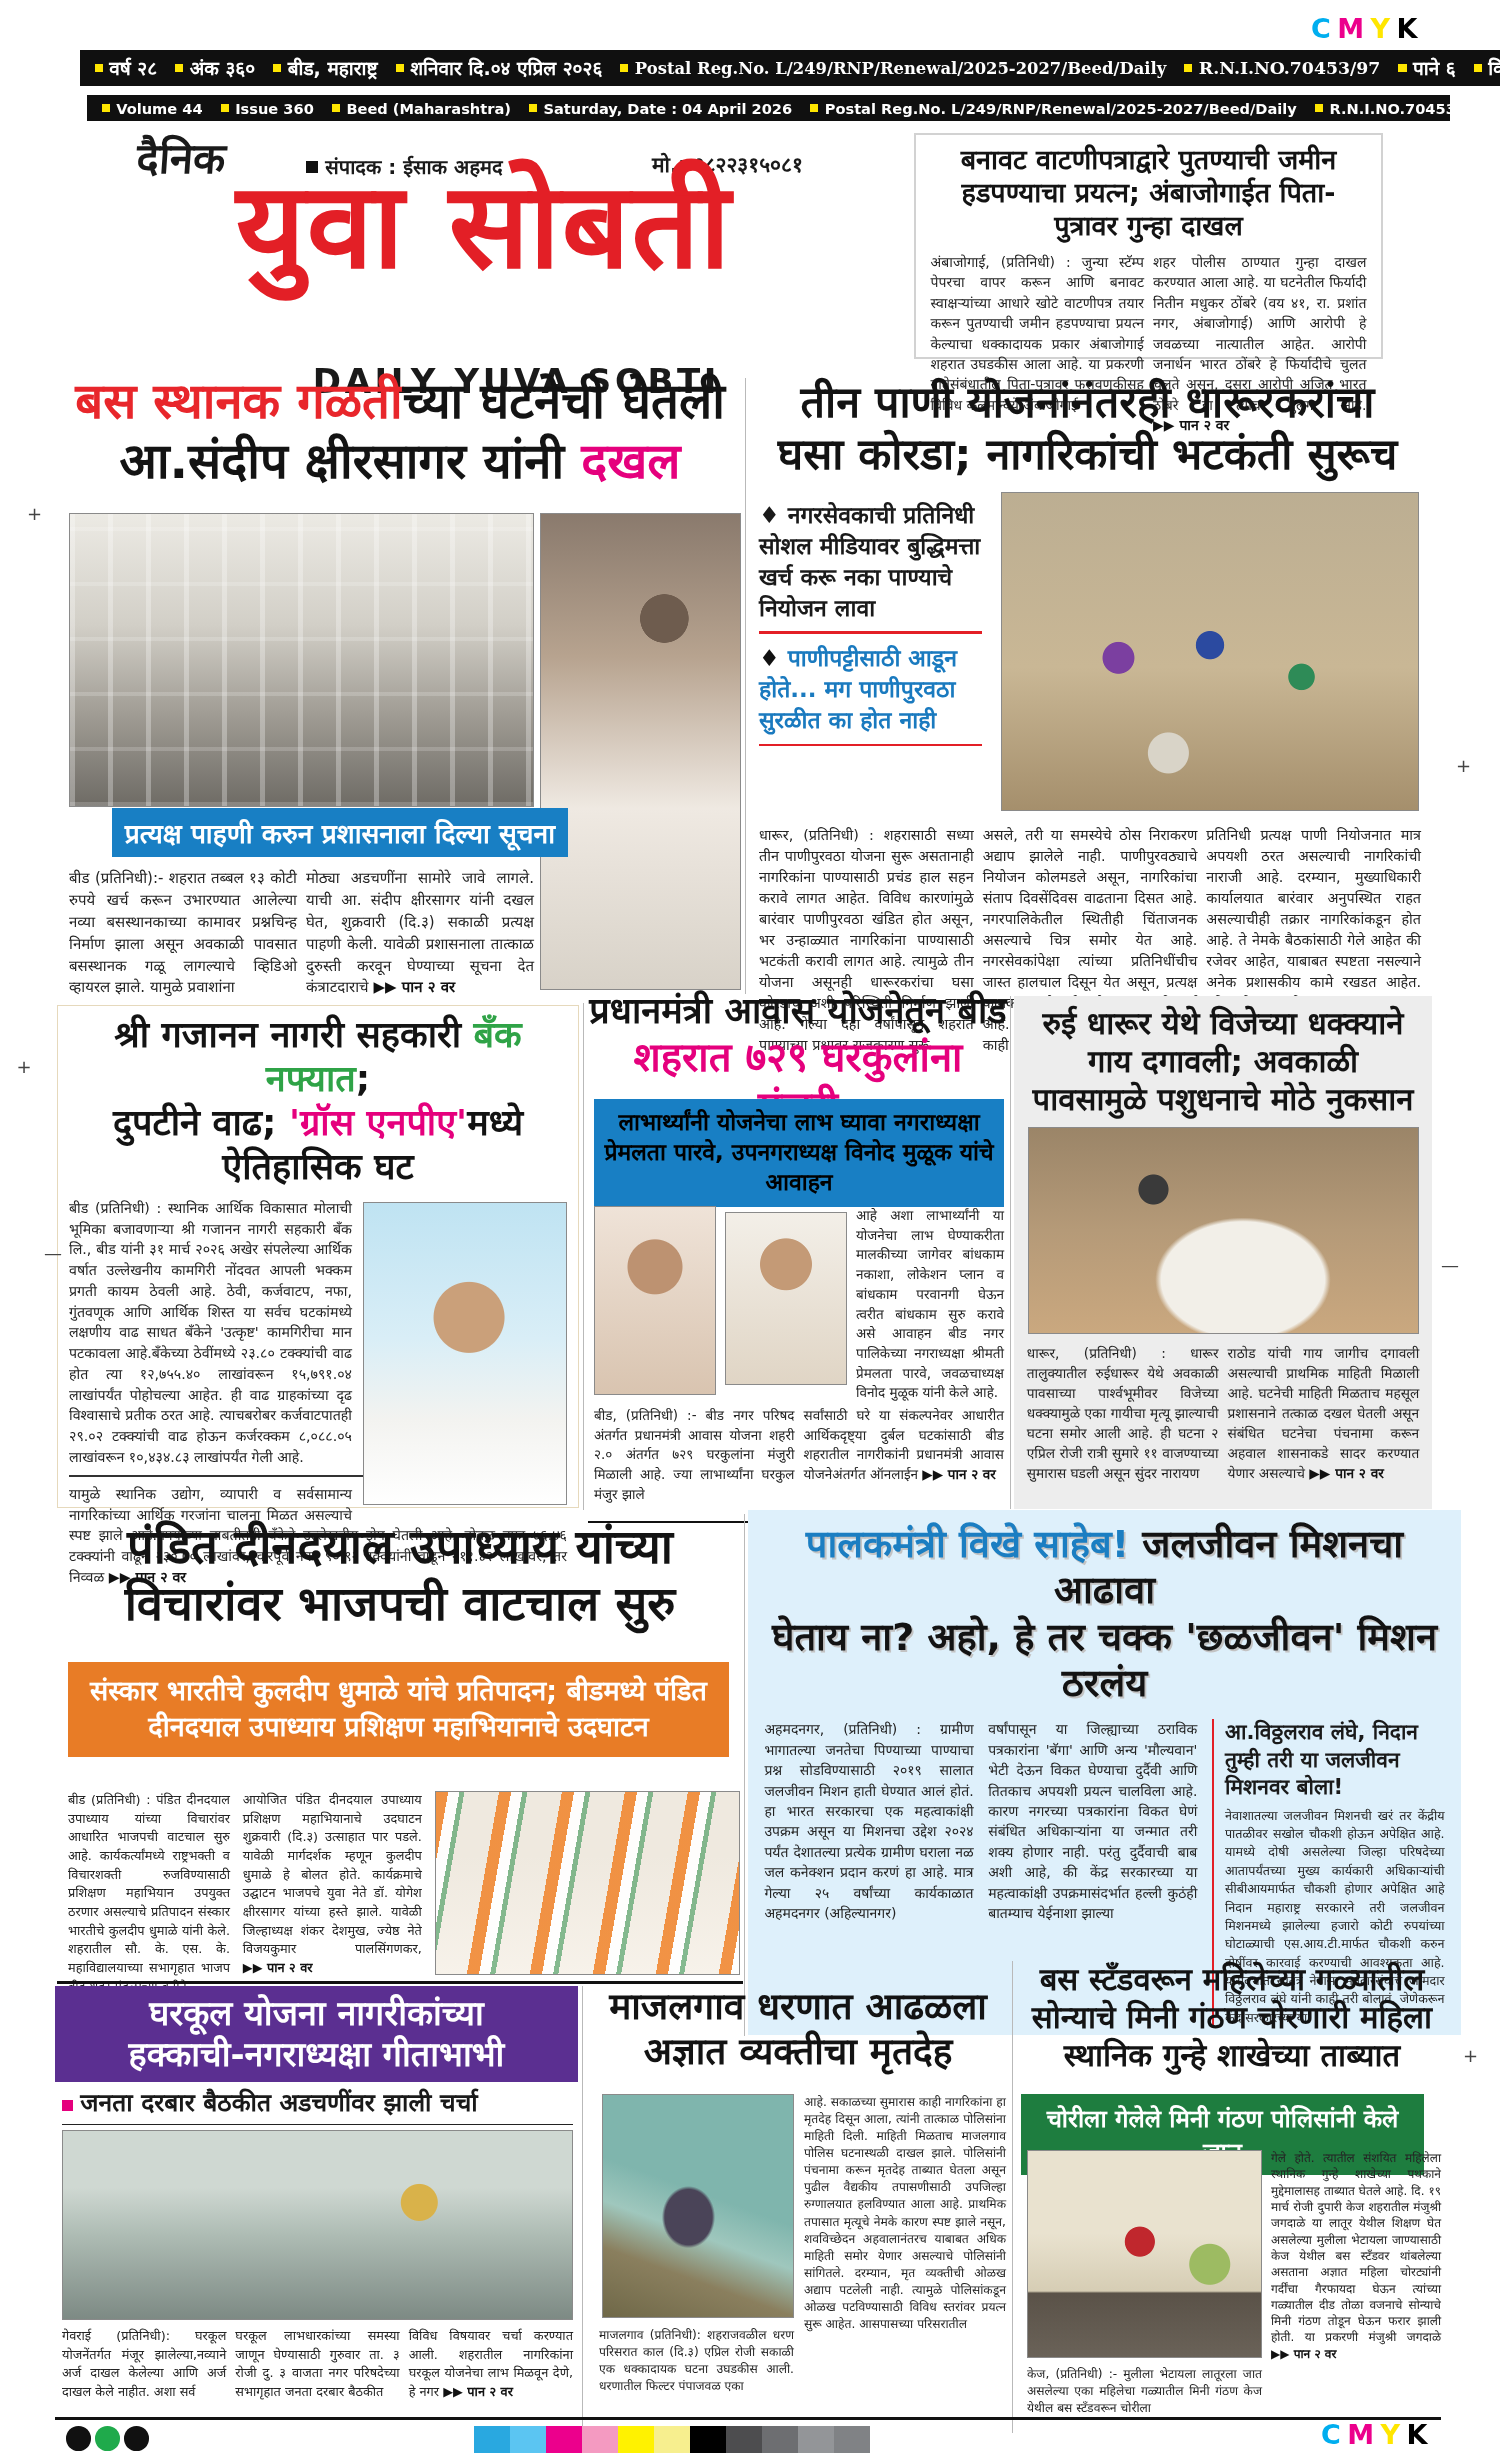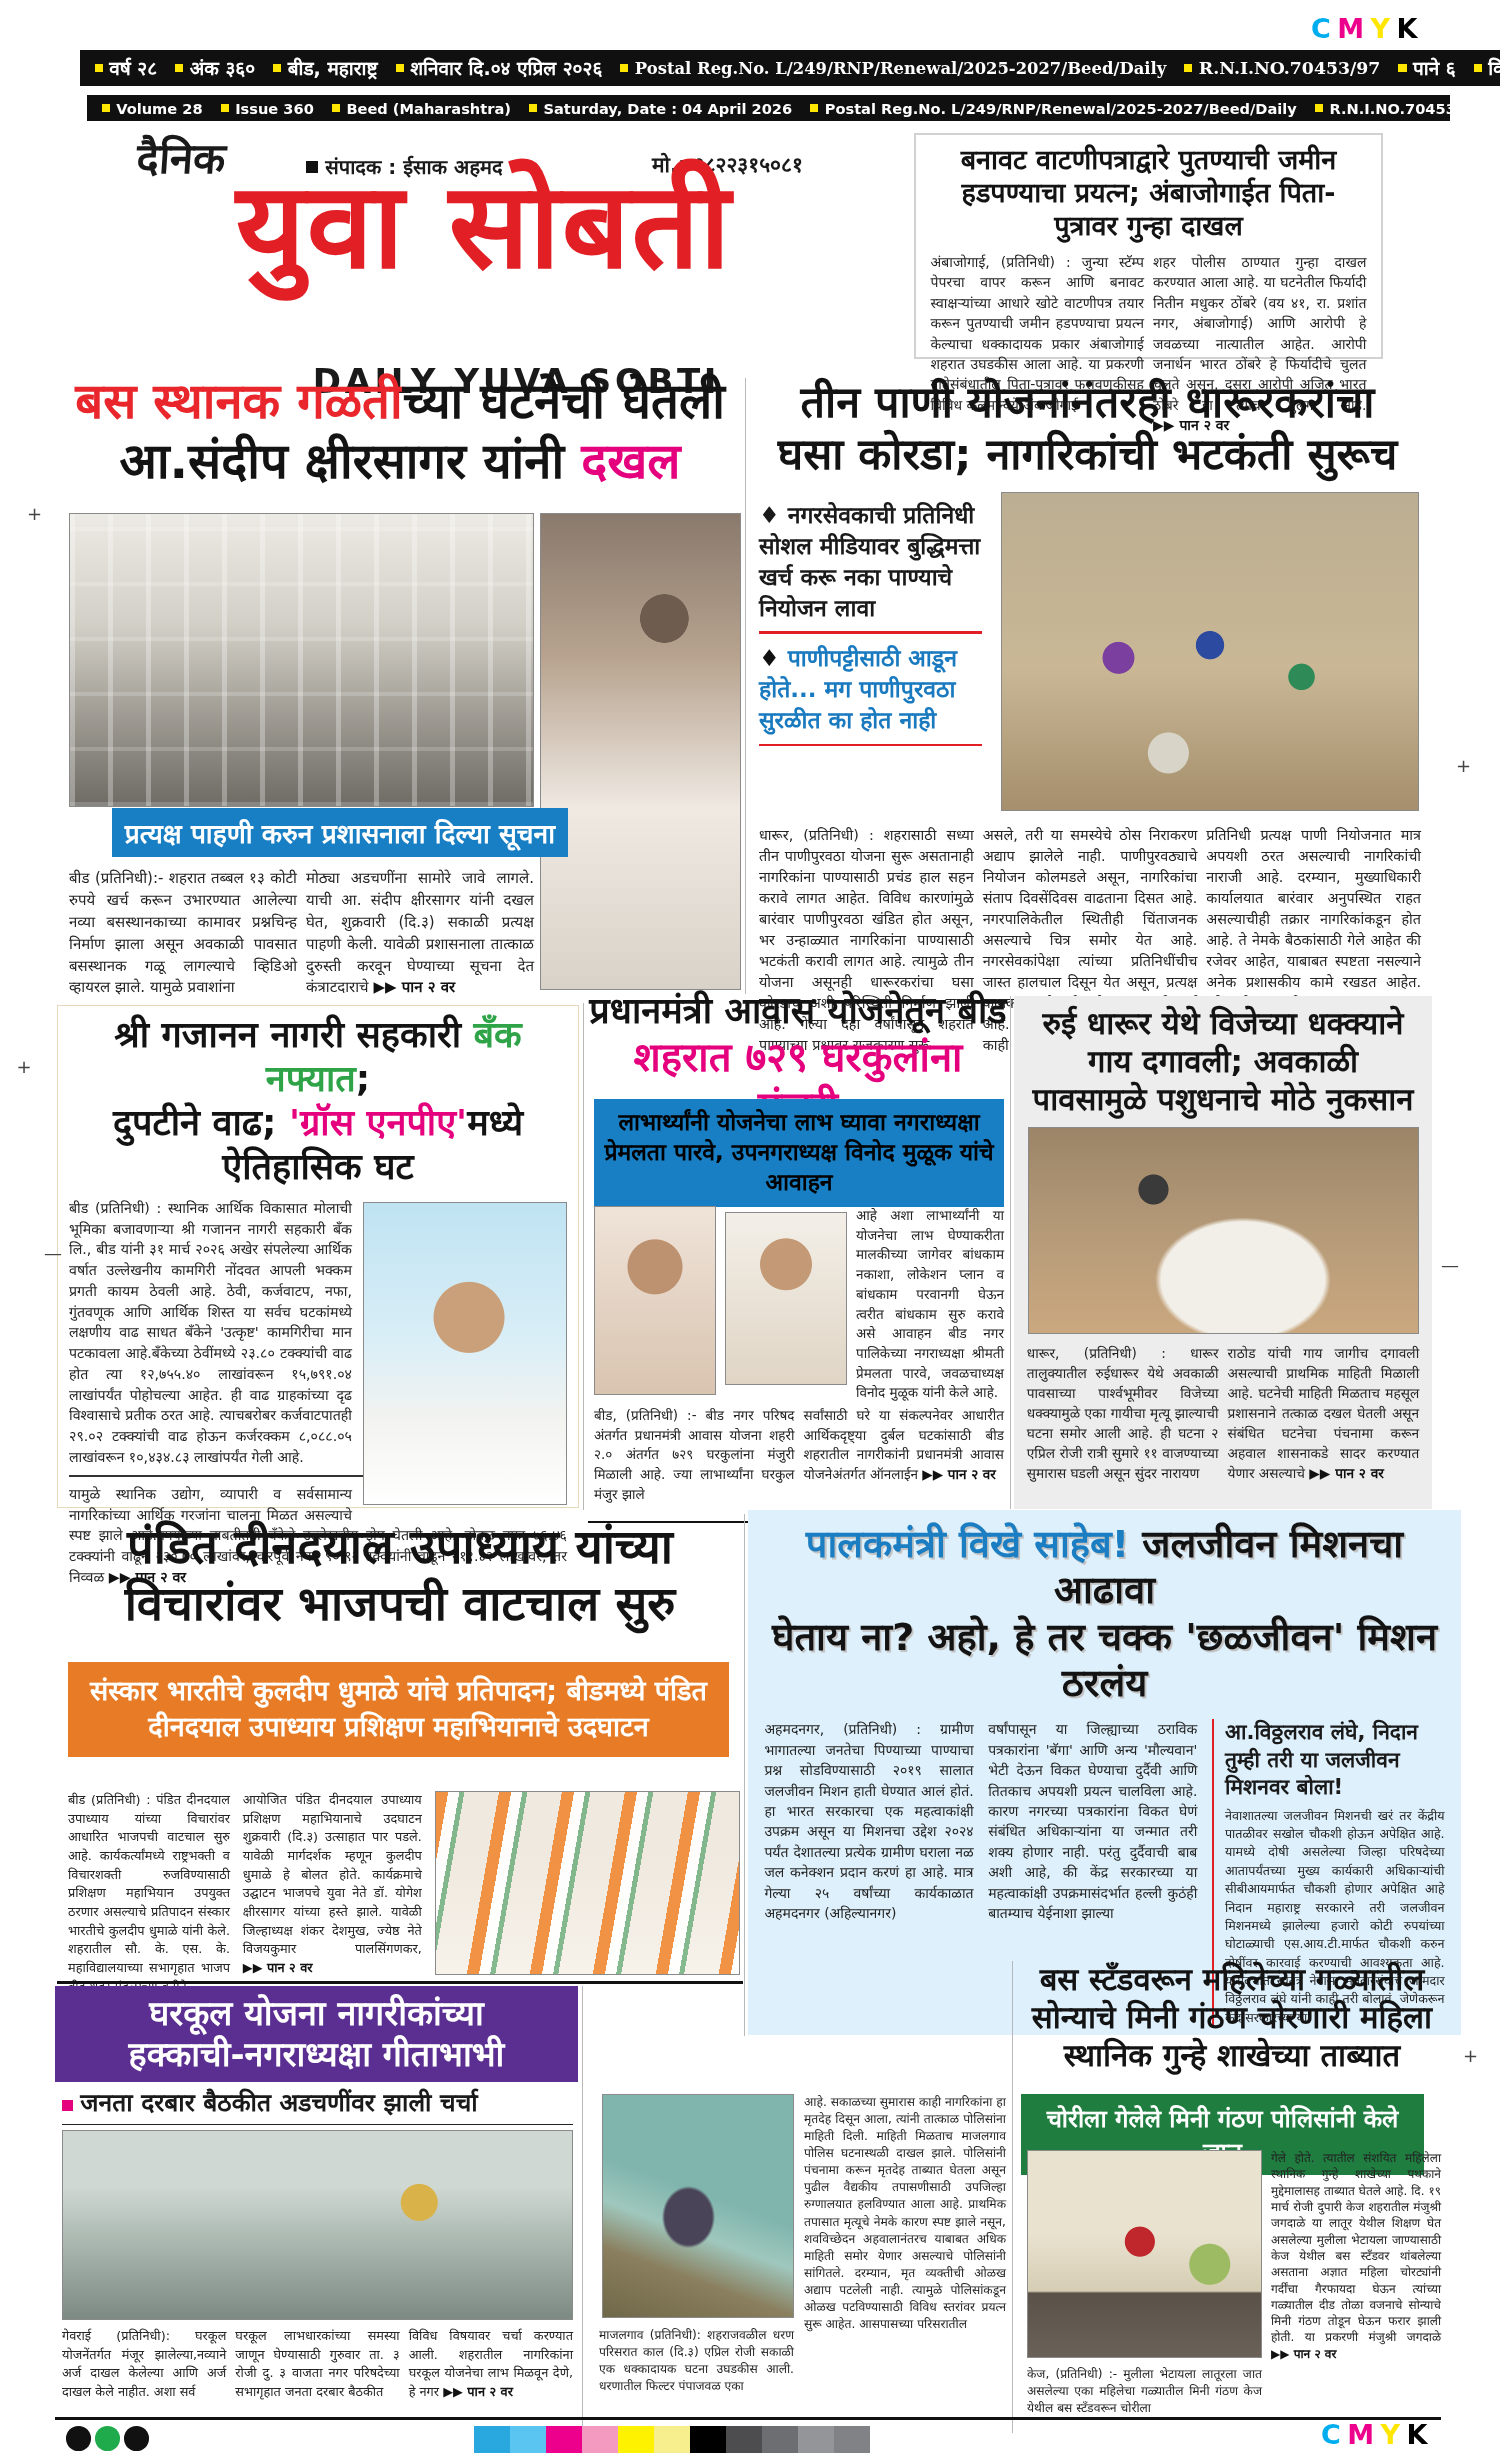--- a/index.html
+++ b/index.html
@@ -121,21 +121,21 @@
       </span>
     <span class="bar-item">
         <i class="yb"></i>
         <span>किंमत २ रूपये</span>
       </span>
   </div>
 
   <div class="abs blackbar" style="left:87px;top:95px;width:1363px;height:26.4px;font-size:14.6px;">
     <span class="bar-item">
         <i class="yb"></i>
-        <span>Volume 28</span>
+        <span>Volume 44</span>
       </span>
     <span class="bar-item">
         <i class="yb"></i>
         <span>Issue 360</span>
       </span>
     <span class="bar-item">
         <i class="yb"></i>
         <span>Beed (Maharashtra)</span>
       </span>
     <span class="bar-item">
@@ -293,20 +293,24 @@
   <div class="abs photo ph-meeting" style="left:62px;top:2130px;width:511px;height:190px;"></div>
   <div class="abs colrow bodytxt" style="left:62px;top:2327px;width:511px;font-size:12.8px;">
     <p>गेवराई (प्रतिनिधी): घरकूल योजनेंतर्गत मंजूर झालेल्या,नव्याने अर्ज दाखल केलेल्या आणि अर्ज दाखल केले नाहीत. अशा सर्व</p>
     <p>घरकूल लाभधारकांच्या समस्या जाणून घेण्यासाठी गुरुवार ता. ३ रोजी दु. ३ वाजता नगर परिषदेच्या सभागृहात जनता दरबार बैठकीत</p>
     <p><span>विविध विषयावर चर्चा करण्यात आली. शहरातील नागरिकांना घरकूल योजनेचा लाभ मिळवून देणे, हे नगर</span>
       <span class="more"><span>▶▶</span> <span>पान २ वर</span></span></p>
   </div>
 
   <div class="abs vline" style="left:582px;top:1986px;height:447px;"></div>
 
+  <div class="abs hl" style="left:588px;top:1984px;width:420px;font-size:37px;">
+    <div>माजलगाव धरणात आढळला</div>
+    <div>अज्ञात व्यक्तीचा मृतदेह</div>
+  </div>
   <div class="abs photo ph-dam" style="left:602px;top:2094px;width:192px;height:224px;"></div>
   <div class="abs bodytxt" style="left:804px;top:2094px;width:202px;font-size:12.2px;line-height:1.4;">आहे. सकाळच्या सुमारास काही नागरिकांना हा मृतदेह दिसून आला, त्यांनी तात्काळ पोलिसांना माहिती दिली. माहिती मिळताच माजलगाव पोलिस घटनास्थळी दाखल झाले. पोलिसांनी पंचनामा करून मृतदेह ताब्यात घेतला असून पुढील वैद्यकीय तपासणीसाठी उपजिल्हा रुग्णालयात हलविण्यात आला आहे. प्राथमिक तपासात मृत्यूचे नेमके कारण स्पष्ट झाले नसून, शवविच्छेदन अहवालानंतरच याबाबत अधिक माहिती समोर येणार असल्याचे पोलिसांनी सांगितले. दरम्यान, मृत व्यक्तीची ओळख अद्याप पटलेली नाही. त्यामुळे पोलिसांकडून ओळख पटविण्यासाठी विविध स्तरांवर प्रयत्न सुरू आहेत. आसपासच्या परिसरातील</div>
   <div class="abs bodytxt" style="left:599px;top:2327px;width:195px;font-size:12.2px;line-height:1.4;">माजलगाव (प्रतिनिधी): शहराजवळील धरण परिसरात काल (दि.३) एप्रिल रोजी सकाळी एक धक्कादायक घटना उघडकीस आली. धरणातील फिल्टर पंपाजवळ एका</div>
 
   <div class="abs vline" style="left:1012px;top:1961px;height:472px;"></div>
 
   <div class="abs hl" style="left:1020px;top:1961px;width:424px;font-size:31px;">
     <div>बस स्टँडवरून महिलेच्या गळ्यातील</div>
     <div>सोन्याचे मिनी गंठण चोरणारी महिला</div>
     <div>स्थानिक गुन्हे शाखेच्या ताब्यात</div>

